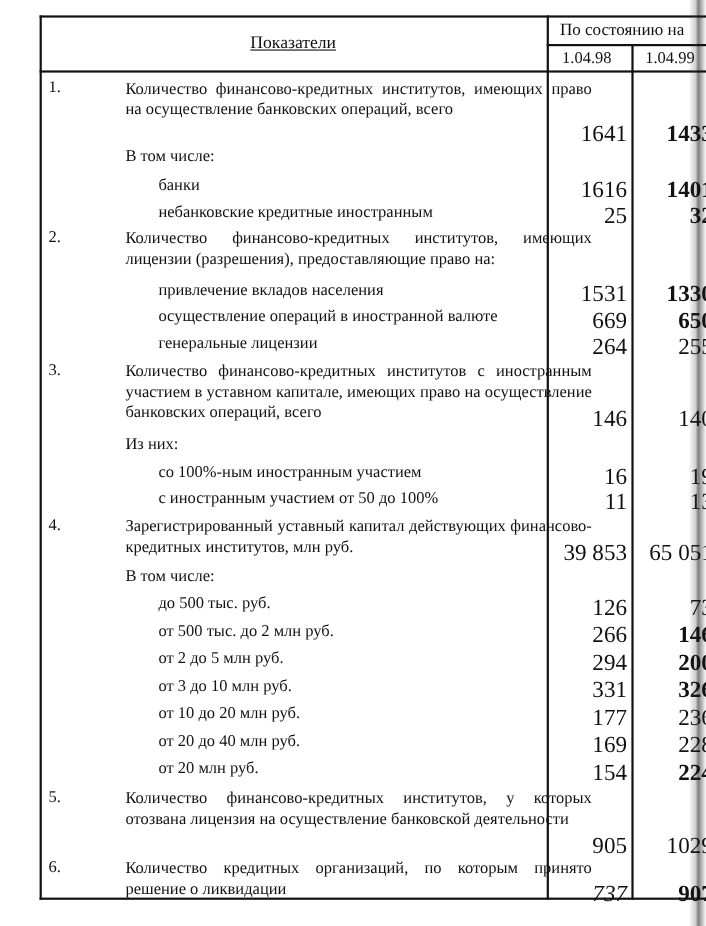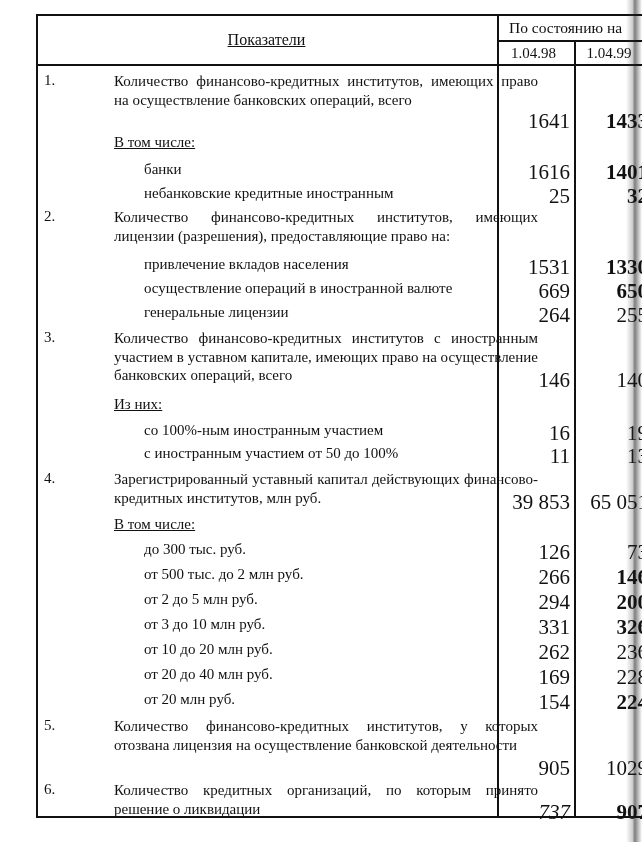--- a/index.html
+++ b/index.html
@@ -19,21 +19,21 @@
     display:flex; align-items:center; justify-content:center; font-size:16px;text-decoration:underline;
   }
   .hdr-group {
     position:absolute; left:499px; top:16px; height:24px; width:140px;
     font-size:15.5px; line-height:24px; white-space:nowrap; overflow:hidden; padding-left:10px; box-sizing:border-box;
   }
   .hdr-date { position:absolute; top:42px; height:22px; line-height:22px; font-size:15px; text-align:center; }
   .row { position:absolute; left:38px; width:600px; font-size:15px; }
   .num { position:absolute; left:6px; }
   .txt { position:absolute; left:32px; width:424px; line-height:18.5px; text-align:justify; text-align-last:left;margin-left:44px; }
-  .txt.sub { left:32px;text-decoration:underline; }
+  .txt.sub { left:32px; }
   .txt.item { left:62px; }
   .val { position:absolute; width:66px; text-align:right; font-size:21px; }
   .v1 { left:466px; }
   .v2 { left:544px; font-weight:bold; }
   .edge { position:absolute; left:626px; top:0; width:16px; height:842px;
           background:linear-gradient(90deg, rgba(0,0,0,0) 0%, rgba(60,60,60,0.25) 40%, rgba(20,20,20,0.55) 55%, rgba(0,0,0,0) 100%); }
 </style>
 </head>
 <body>
 
@@ -113,42 +113,42 @@
 <div class="row" style="top:470px;">
   <span class="num">4.</span>
   <div class="txt">Зарегистрированный уставный капитал действующих финансово-кредитных институтов, млн руб.</div>
   <span class="val v1" style="top:20px;">39 853</span>
   <span class="val v2" style="top:20px; font-weight:normal;">65 051</span>
 </div>
 <div class="row" style="top:515px;">
   <div class="txt sub">В том числе:</div>
 </div>
 <div class="row" style="top:540px;">
-  <div class="txt item">до 300 тыс. руб.</div>
+  <div class="txt item">до 500 тыс. руб.</div>
   <span class="val v1">126</span>
   <span class="val v2" style="font-weight:normal;">73</span>
 </div>
 <div class="row" style="top:565px;">
   <div class="txt item">от 500 тыс. до 2 млн руб.</div>
   <span class="val v1">266</span>
   <span class="val v2">146</span>
 </div>
 <div class="row" style="top:590px;">
   <div class="txt item">от 2 до 5 млн руб.</div>
   <span class="val v1">294</span>
   <span class="val v2">200</span>
 </div>
 <div class="row" style="top:615px;">
   <div class="txt item">от 3 до 10 млн руб.</div>
   <span class="val v1">331</span>
   <span class="val v2">326</span>
 </div>
 <div class="row" style="top:640px;">
   <div class="txt item">от 10 до 20 млн руб.</div>
-  <span class="val v1">262</span>
+  <span class="val v1">177</span>
   <span class="val v2" style="font-weight:normal;">236</span>
 </div>
 <div class="row" style="top:665px;">
   <div class="txt item">от 20 до 40 млн руб.</div>
   <span class="val v1">169</span>
   <span class="val v2" style="font-weight:normal;">228</span>
 </div>
 <div class="row" style="top:690px;">
   <div class="txt item">от 20 млн руб.</div>
   <span class="val v1">154</span>

